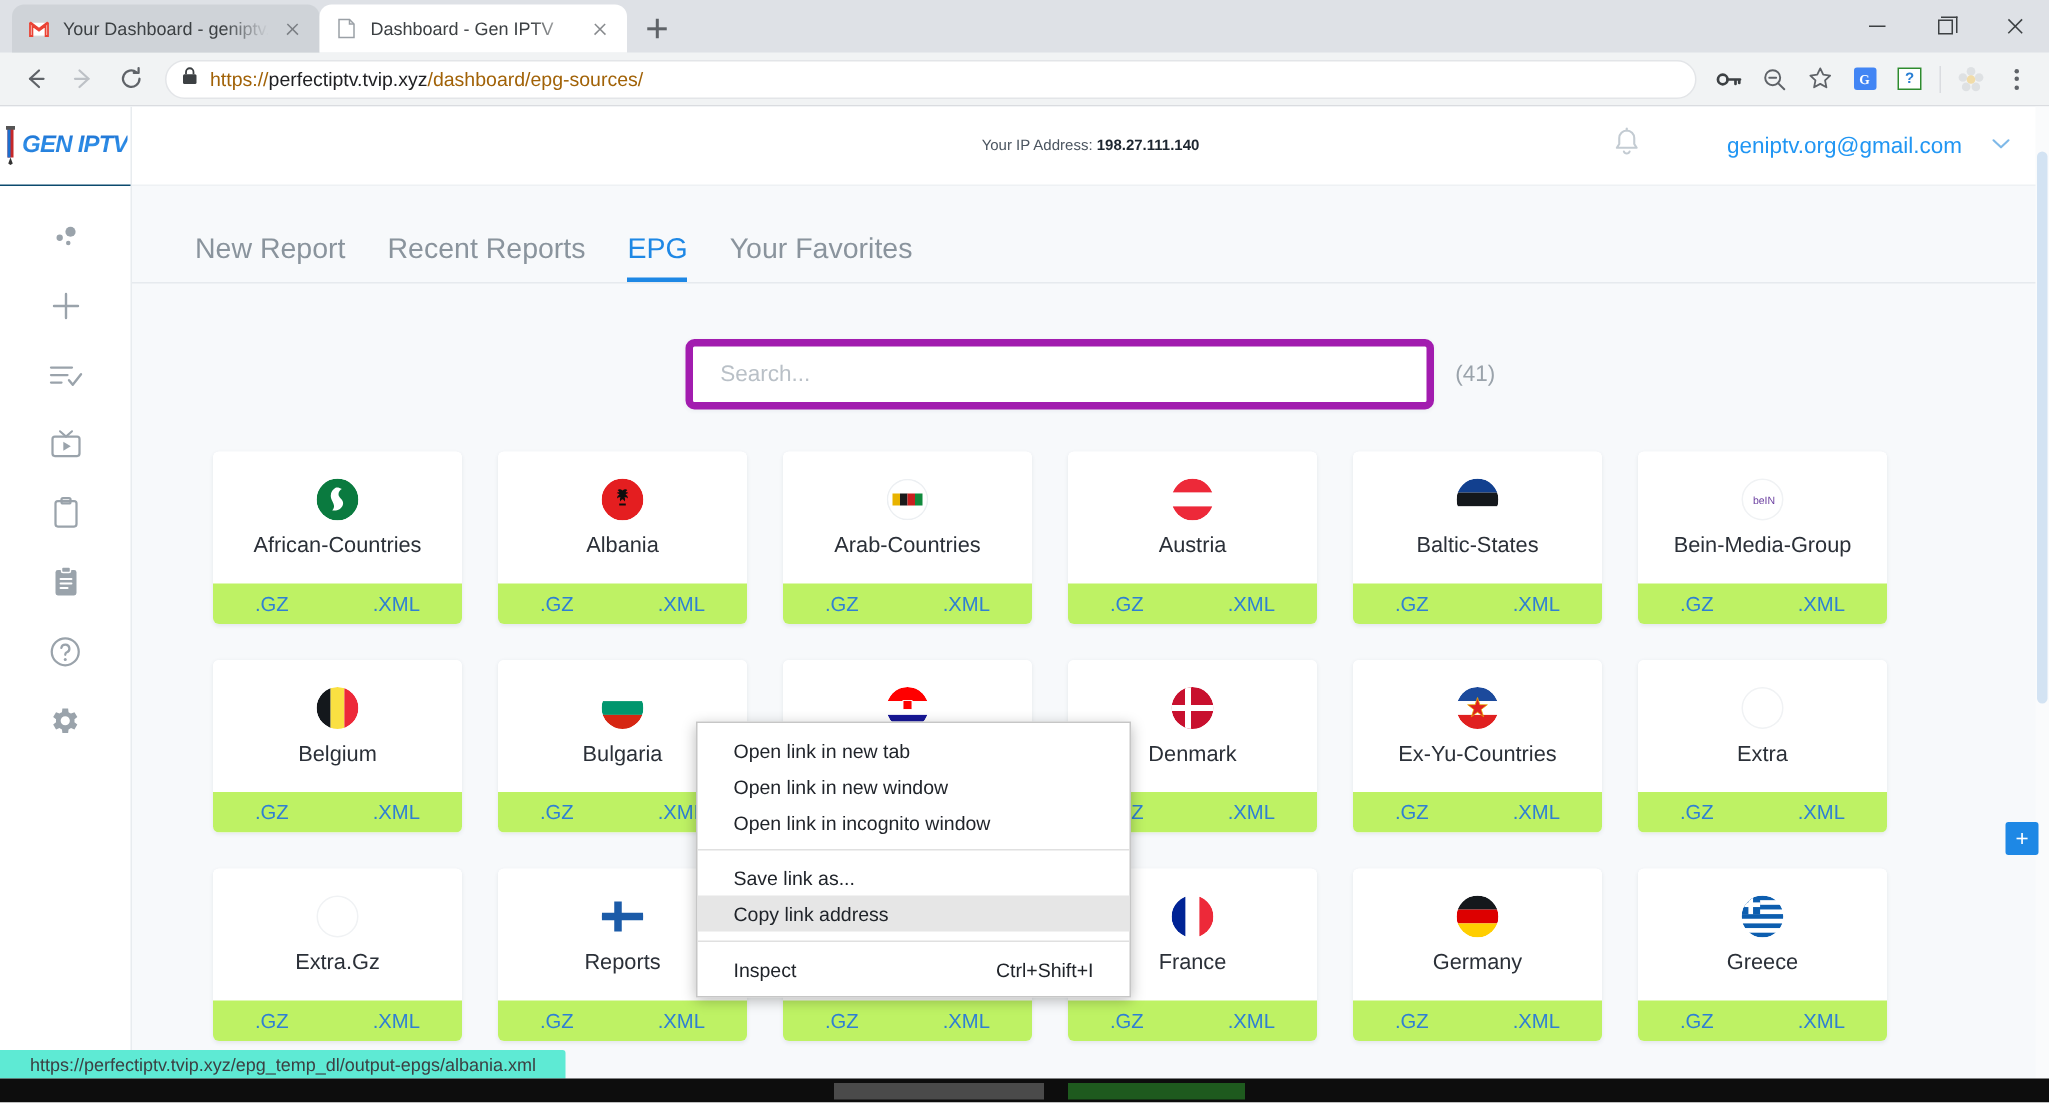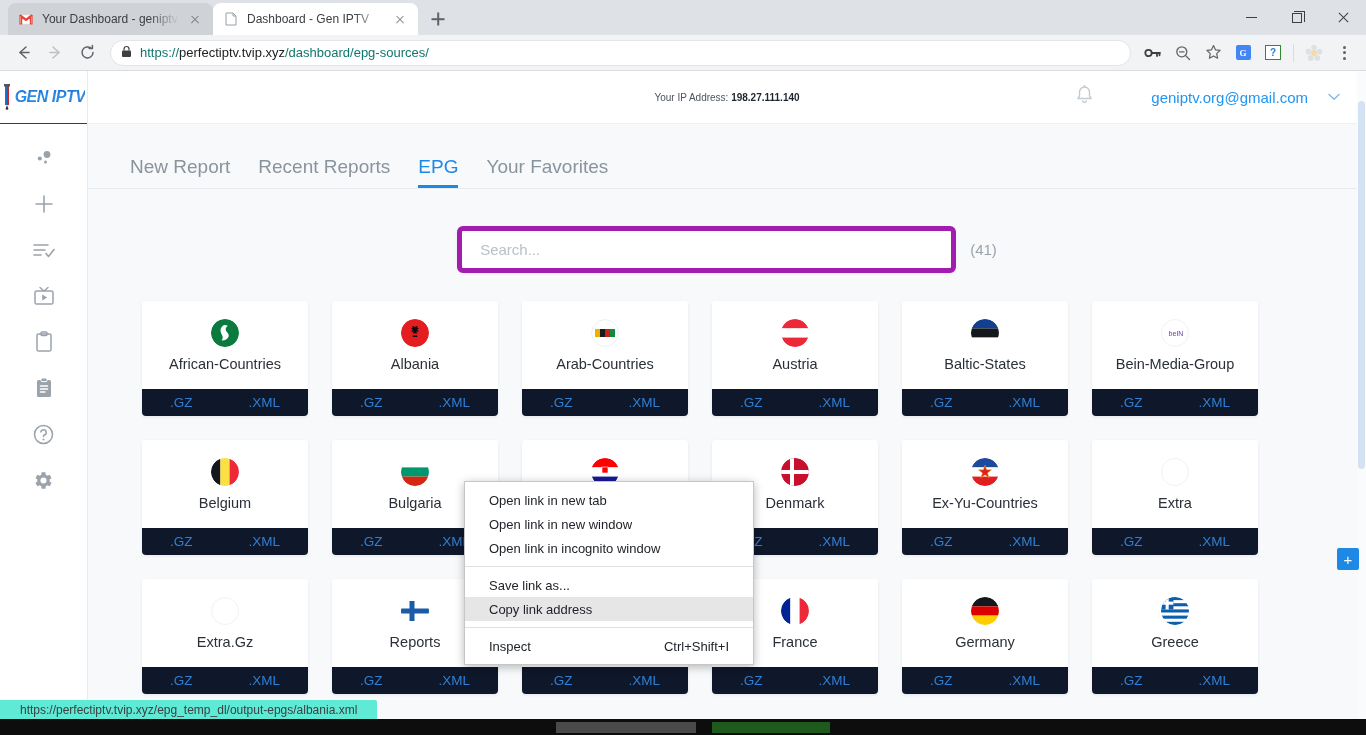--- a/index.html
+++ b/index.html
@@ -60,21 +60,21 @@
     height: 36px; background: #f1f3f4; display: flex; align-items: center;
     padding: 0 8px; gap: 2px; border-bottom: 1px solid #dadce0;
   }
   .nav-btn { width: 30px; height: 30px; display: flex; align-items: center; justify-content: center; border-radius: 50%; }
   .omnibox {
     flex: 1; height: 26px; background: #ffffff; border-radius: 13px;
     display: flex; align-items: center; padding: 0 10px; gap: 8px; margin: 0 6px;
     border: 1px solid #e3e5e8;
   }
   .omni-url { font-size: 13px; color: #202124; white-space: nowrap; }
-  .omni-url .dim { color: #0f766e; }
+  .omni-url .dim { color: #a16207; }
   .tb-icon { width: 28px; height: 28px; display: flex; align-items: center; justify-content: center; }
   .ext-translate {
     width: 15px; height: 15px; background: #4285f4; border-radius: 2px; position: relative;
     font-size: 9px; color: #fff; display:flex; align-items:center; justify-content:center;
     font-family: "Liberation Serif", serif; font-weight: bold;
   }
   .ext-green {
     width: 16px; height: 15px; border: 1.5px solid #2e8b2e; background: #fff;
     display:flex; align-items:center; justify-content:center; font-size: 10px;
     color:#2a7fd4; font-weight: bold;
@@ -146,21 +146,21 @@
     display: grid; grid-template-columns: repeat(6, 166px); gap: 24px 24px;
     padding: 28px 0 0 54px;
   }
   .card { width: 166px; border-radius: 4px; overflow: hidden; background: #fff;
           box-shadow: 0 1px 3px rgba(30,50,80,.09); }
   .card-body { height: 88px; display: flex; flex-direction: column; align-items: center; justify-content: center; gap: 9px; background:#fff; }
   .flag { width: 28px; height: 28px; border-radius: 50%; overflow: hidden; position: relative; background: #fff; }
   .flag.empty { border: 1px solid #f0f2f4; }
   .card-name { font-size: 14.5px; color: #2b3038; text-align: center; white-space: nowrap; }
   .card-foot {
-    height: 27px; background: #0f172a; display: flex; align-items: center; justify-content: space-around;
+    height: 27px; background: #bef264; display: flex; align-items: center; justify-content: space-around;
   }
   .card-foot a { font-size: 13.5px; color: #2f7fd4; text-decoration: none; }
 
   .fab {
     position: absolute; right: 7px; top: 477px; width: 22px; height: 22px; background: #1e88e5;
     color: #fff; display: flex; align-items: center; justify-content: center; font-size: 15px;
     border-radius: 2px; z-index: 6;
   }
   .scrollbar-track { position: absolute; right: 0; top: 0; width: 9px; height: 651px; background: #fafbfc; z-index: 4; }
   .scrollbar-thumb { position: absolute; right: 1px; top: 30px; width: 7px; height: 368px; background: #d3e3f3; border-radius: 4px; z-index: 5; }

